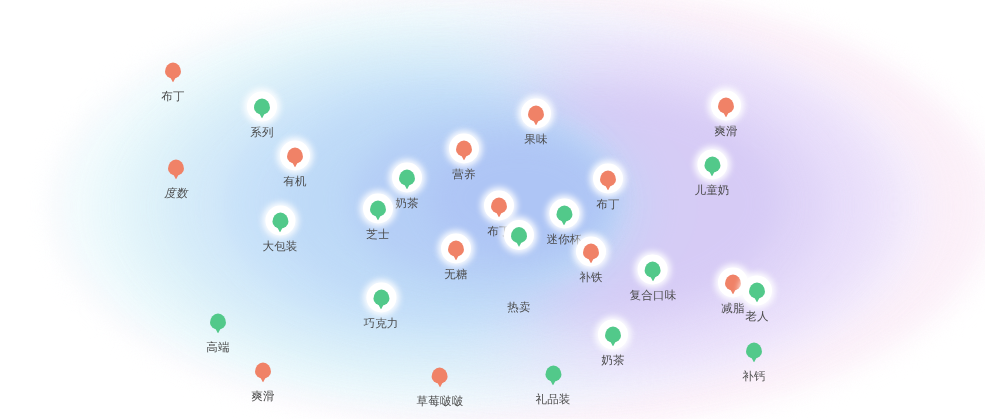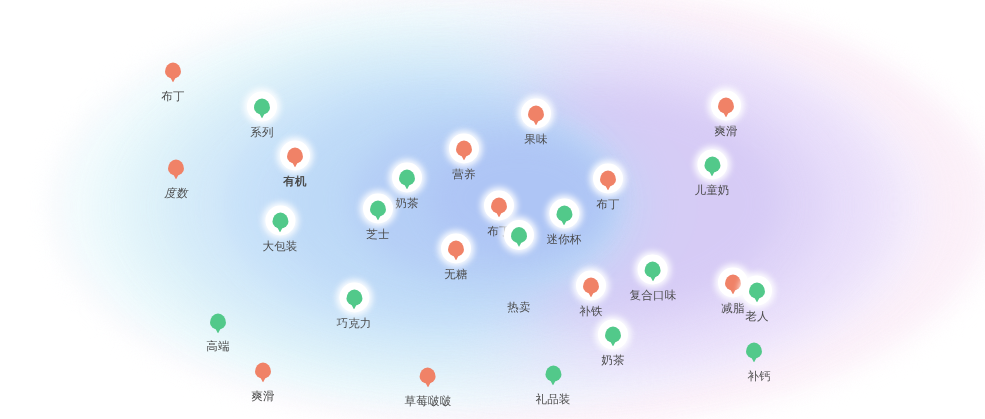--- a/index.html
+++ b/index.html
@@ -148,21 +148,21 @@
         </div>
         <div class="marker-label" style="color: rgb(74, 74, 74);">爽滑</div>
       </div>
       <div class="marker plain" style="left: 176px; top: 175px; font-style: italic;">
         <div class="pin-wrap">
           <div class="pin-halo"></div>
           <div class="pin-shape" style="background: rgb(240, 130, 103);"></div>
         </div>
         <div class="marker-label" style="color: rgb(74, 74, 74);">度数</div>
       </div>
-      <div class="marker" style="left: 295px; top: 163px; font-weight: bold;">
+      <div class="marker" style="left: 295px; top: 163px;">
         <div class="pin-wrap">
           <div class="pin-halo"></div>
           <div class="pin-shape" style="background: rgb(240, 130, 103);"></div>
         </div>
         <div class="marker-label" style="color: rgb(74, 74, 74);">有机</div>
       </div>
       <div class="marker" style="left: 464px; top: 156px;">
         <div class="pin-wrap">
           <div class="pin-halo"></div>
           <div class="pin-shape" style="background: rgb(240, 130, 103);"></div>
@@ -225,21 +225,21 @@
         </div>
         <div class="marker-label" style="color: rgb(74, 74, 74); text-align: right;">无糖</div>
       </div>
       <div class="marker" style="left: 519px; top: 266px;">
         <div class="pin-wrap">
           <div class="pin-halo"></div>
           <div class="pin-shape" style="background: rgb(82, 201, 138);"></div>
         </div>
         <div class="marker-label" style="color: rgb(74, 74, 74); margin-top: 48px;">热卖</div>
       </div>
-      <div class="marker" style="left: 591px; top: 259px; margin-top: 34px;">
+      <div class="marker" style="left: 591px; top: 259px;">
         <div class="pin-wrap">
           <div class="pin-halo"></div>
           <div class="pin-shape" style="background: rgb(240, 130, 103);"></div>
         </div>
         <div class="marker-label" style="color: rgb(74, 74, 74);">补铁</div>
       </div>
       <div class="marker" style="left: 653px; top: 277px;">
         <div class="pin-wrap">
           <div class="pin-halo"></div>
           <div class="pin-shape" style="background: rgb(82, 201, 138);"></div>
@@ -253,56 +253,56 @@
         </div>
         <div class="marker-label" style="color: rgb(74, 74, 74);">减脂</div>
       </div>
       <div class="marker" style="left: 757px; top: 298px;">
         <div class="pin-wrap">
           <div class="pin-halo"></div>
           <div class="pin-shape" style="background: rgb(82, 201, 138);"></div>
         </div>
         <div class="marker-label" style="color: rgb(74, 74, 74);">老人</div>
       </div>
-      <div class="marker" style="left: 354px; top: 305px;">
+      <div class="marker" style="left: 381px; top: 305px;">
         <div class="pin-wrap">
           <div class="pin-halo"></div>
           <div class="pin-shape" style="background: rgb(82, 201, 138);"></div>
         </div>
         <div class="marker-label" style="color: rgb(74, 74, 74);">巧克力</div>
       </div>
-      <div class="marker plain" style="left: 218px; top: 329px; font-family: Liberation Mono, monospace;">
+      <div class="marker plain" style="left: 218px; top: 329px;">
         <div class="pin-wrap">
           <div class="pin-halo"></div>
           <div class="pin-shape" style="background: rgb(82, 201, 138);"></div>
         </div>
         <div class="marker-label" style="color: rgb(74, 74, 74);">高端</div>
       </div>
       <div class="marker" style="left: 613px; top: 342px;">
         <div class="pin-wrap">
           <div class="pin-halo"></div>
           <div class="pin-shape" style="background: rgb(82, 201, 138);"></div>
         </div>
         <div class="marker-label" style="color: rgb(74, 74, 74);">奶茶</div>
       </div>
-      <div class="marker plain" style="left: 754px; top: 358px; align-items: flex-end;">
+      <div class="marker plain" style="left: 754px; top: 358px;">
         <div class="pin-wrap">
           <div class="pin-halo"></div>
           <div class="pin-shape" style="background: rgb(82, 201, 138);"></div>
         </div>
         <div class="marker-label" style="color: rgb(74, 74, 74);">补钙</div>
       </div>
       <div class="marker plain" style="left: 263px; top: 378px;">
         <div class="pin-wrap">
           <div class="pin-halo"></div>
           <div class="pin-shape" style="background: rgb(240, 130, 103);"></div>
         </div>
         <div class="marker-label" style="color: rgb(74, 74, 74);">爽滑</div>
       </div>
-      <div class="marker plain" style="left: 428px; top: 383px; text-align: right;">
+      <div class="marker plain" style="left: 440px; top: 383px; text-align: right;">
         <div class="pin-wrap">
           <div class="pin-halo"></div>
           <div class="pin-shape" style="background: rgb(240, 130, 103);"></div>
         </div>
         <div class="marker-label" style="color: rgb(74, 74, 74);">草莓啵啵</div>
       </div>
       <div class="marker plain" style="left: 553px; top: 381px;">
         <div class="pin-wrap">
           <div class="pin-halo"></div>
           <div class="pin-shape" style="background: rgb(82, 201, 138);"></div>

